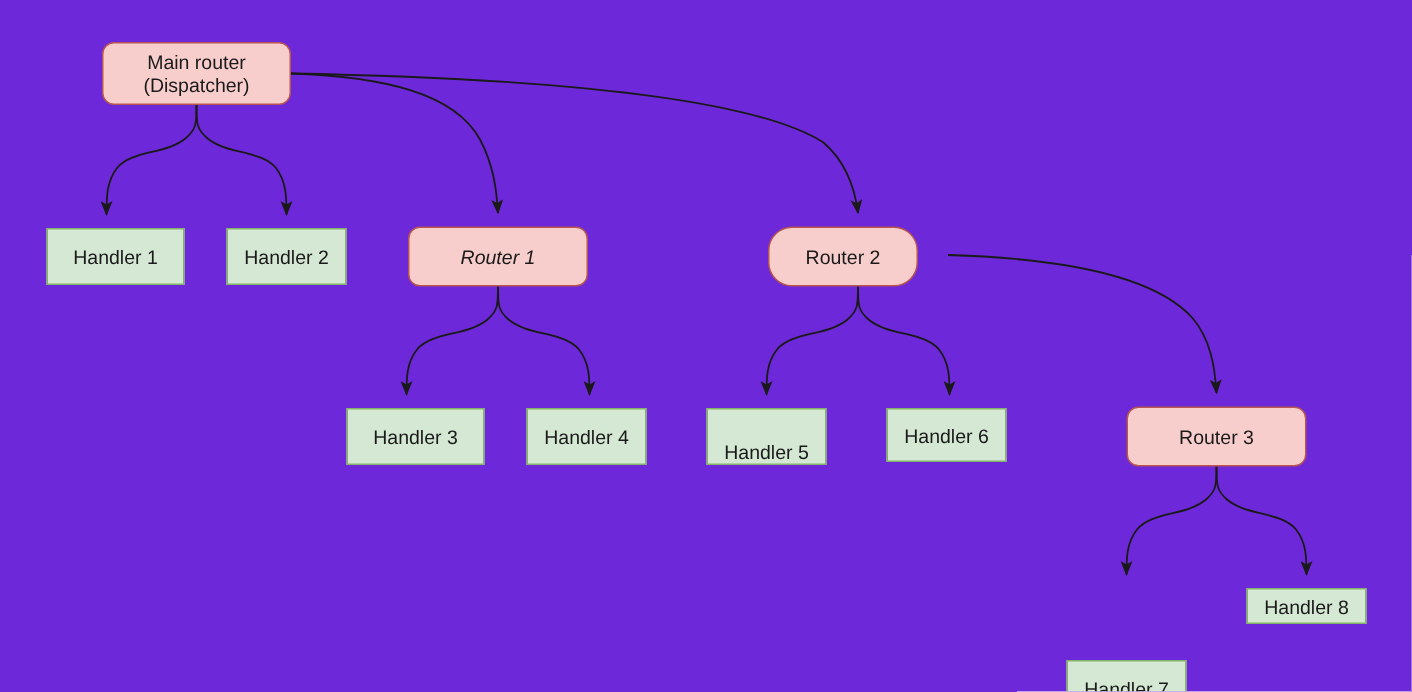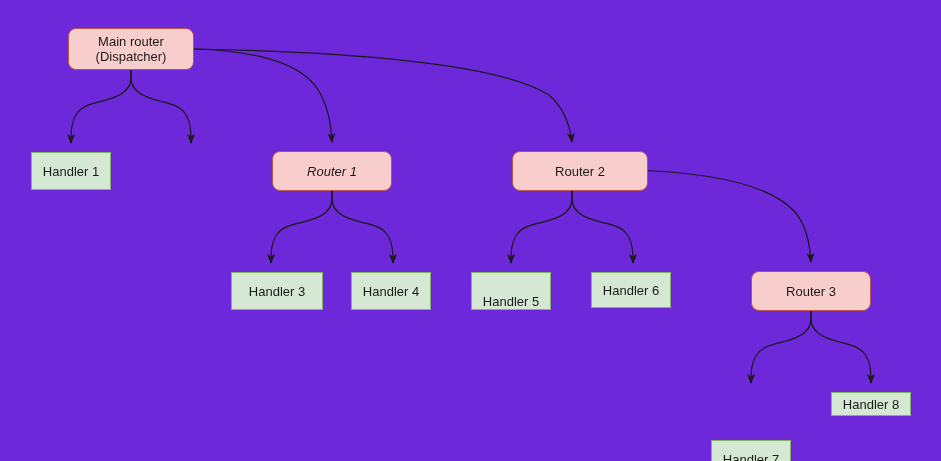--- a/index.html
+++ b/index.html
@@ -88,30 +88,33 @@
     <path d="M811,311 C811,323 811,327 804,333 C791,344 768,341 758,353 C751,362 751,372 751,383" fill="none" stroke="#1a1a1a" stroke-width="1.2" marker-end="url(#arrowhead)"></path>
 
     <path d="M811,311 C811,323 811,327 818,333 C831,344 854,341 864,353 C871,362 871,372 871,383" fill="none" stroke="#1a1a1a" stroke-width="1.2" marker-end="url(#arrowhead)"></path>
   </svg>
 
   <div class="node node-router" style="left:68px; top:28px; width:126px; height:42px;">
     <span class="node-label">Main router
 (Dispatcher)</span>
   </div>
 
-  <div class="node node-handler" style="left:31px; top:152px; width:80px; height:38px;">
+  <div class="node node-handler" style="left:31px; top:152px; width:92px; height:38px;">
     <span class="node-label">Handler 1</span>
   </div>
 
+  <div class="node node-handler" style="left:151px; top:152px; width:80px; height:38px;">
+    <span class="node-label">Handler 2</span>
+  </div>
 
   <div class="node node-router" style="left:272px; top:151px; width:120px; height:40px;font-style:italic;">
     <span class="node-label">Router 1</span>
   </div>
 
-  <div class="node node-router" style="left:512px; top:151px; width:136px; height:40px;">
+  <div class="node node-router" style="left:512px; top:151px; width:100px; height:40px;border-radius:16px;">
     <span class="node-label">Router 2</span>
   </div>
 
   <div class="node node-handler" style="left:231px; top:272px; width:92px; height:38px;">
     <span class="node-label">Handler 3</span>
   </div>
 
   <div class="node node-handler" style="left:351px; top:272px; width:80px; height:38px;">
     <span class="node-label">Handler 4</span>
   </div>

